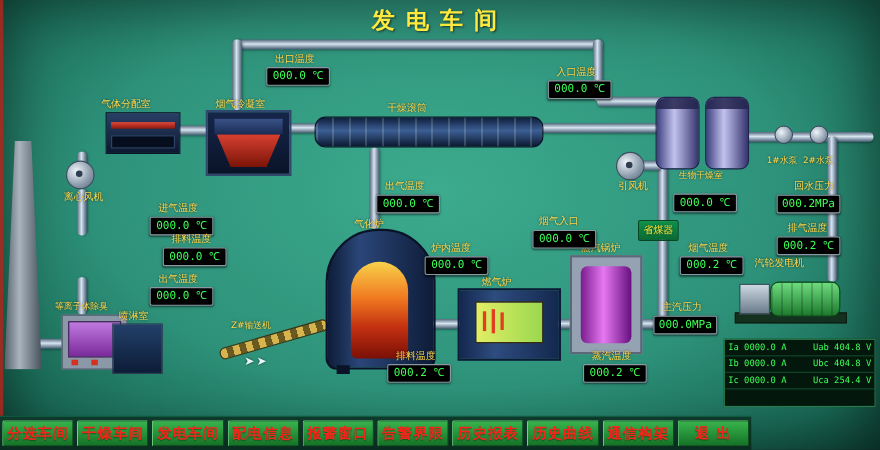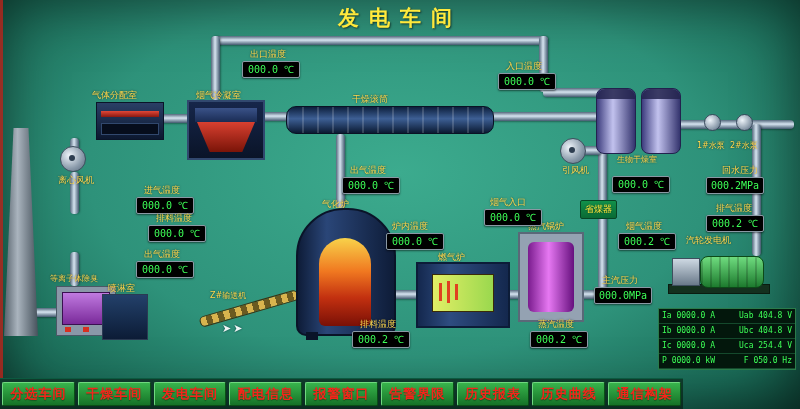--- a/index.html
+++ b/index.html
@@ -202,24 +202,20 @@
       <span>Uab 404.8 V</span>
     </div>
     <div class="gen-row">
       <span>Ib 0000.0 A</span>
       <span>Ubc 404.8 V</span>
     </div>
     <div class="gen-row">
       <span>Ic 0000.0 A</span>
       <span>Uca 254.4 V</span>
     </div>
-    <div class="gen-row">
-      <span>P  0000.0 kW</span>
-      <span>F  050.0 Hz</span>
-    </div>
   </div>
 
   <div class="label" style="left:250px;top:50px;">出口温度</div>
   <div class="display" style="left:242px;top:61px;">000.0 ℃</div>
 
   <div class="label" style="left:506px;top:62px;">入口温度</div>
   <div class="display" style="left:498px;top:73px;">000.0 ℃</div>
 
   <div class="label" style="left:144px;top:186px;">进气温度</div>
   <div class="display" style="left:136px;top:197px;">000.0 ℃</div>
@@ -263,15 +259,16 @@
   <div class="navbar">
     <div class="nav-btn">分选车间</div>
     <div class="nav-btn">干燥车间</div>
     <div class="nav-btn">发电车间</div>
     <div class="nav-btn">配电信息</div>
     <div class="nav-btn">报警窗口</div>
     <div class="nav-btn">告警界限</div>
     <div class="nav-btn">历史报表</div>
     <div class="nav-btn">历史曲线</div>
     <div class="nav-btn">通信构架</div>
+    <div class="nav-btn">退 出</div>
   </div>
 
 </div>
 
 </body></html>

